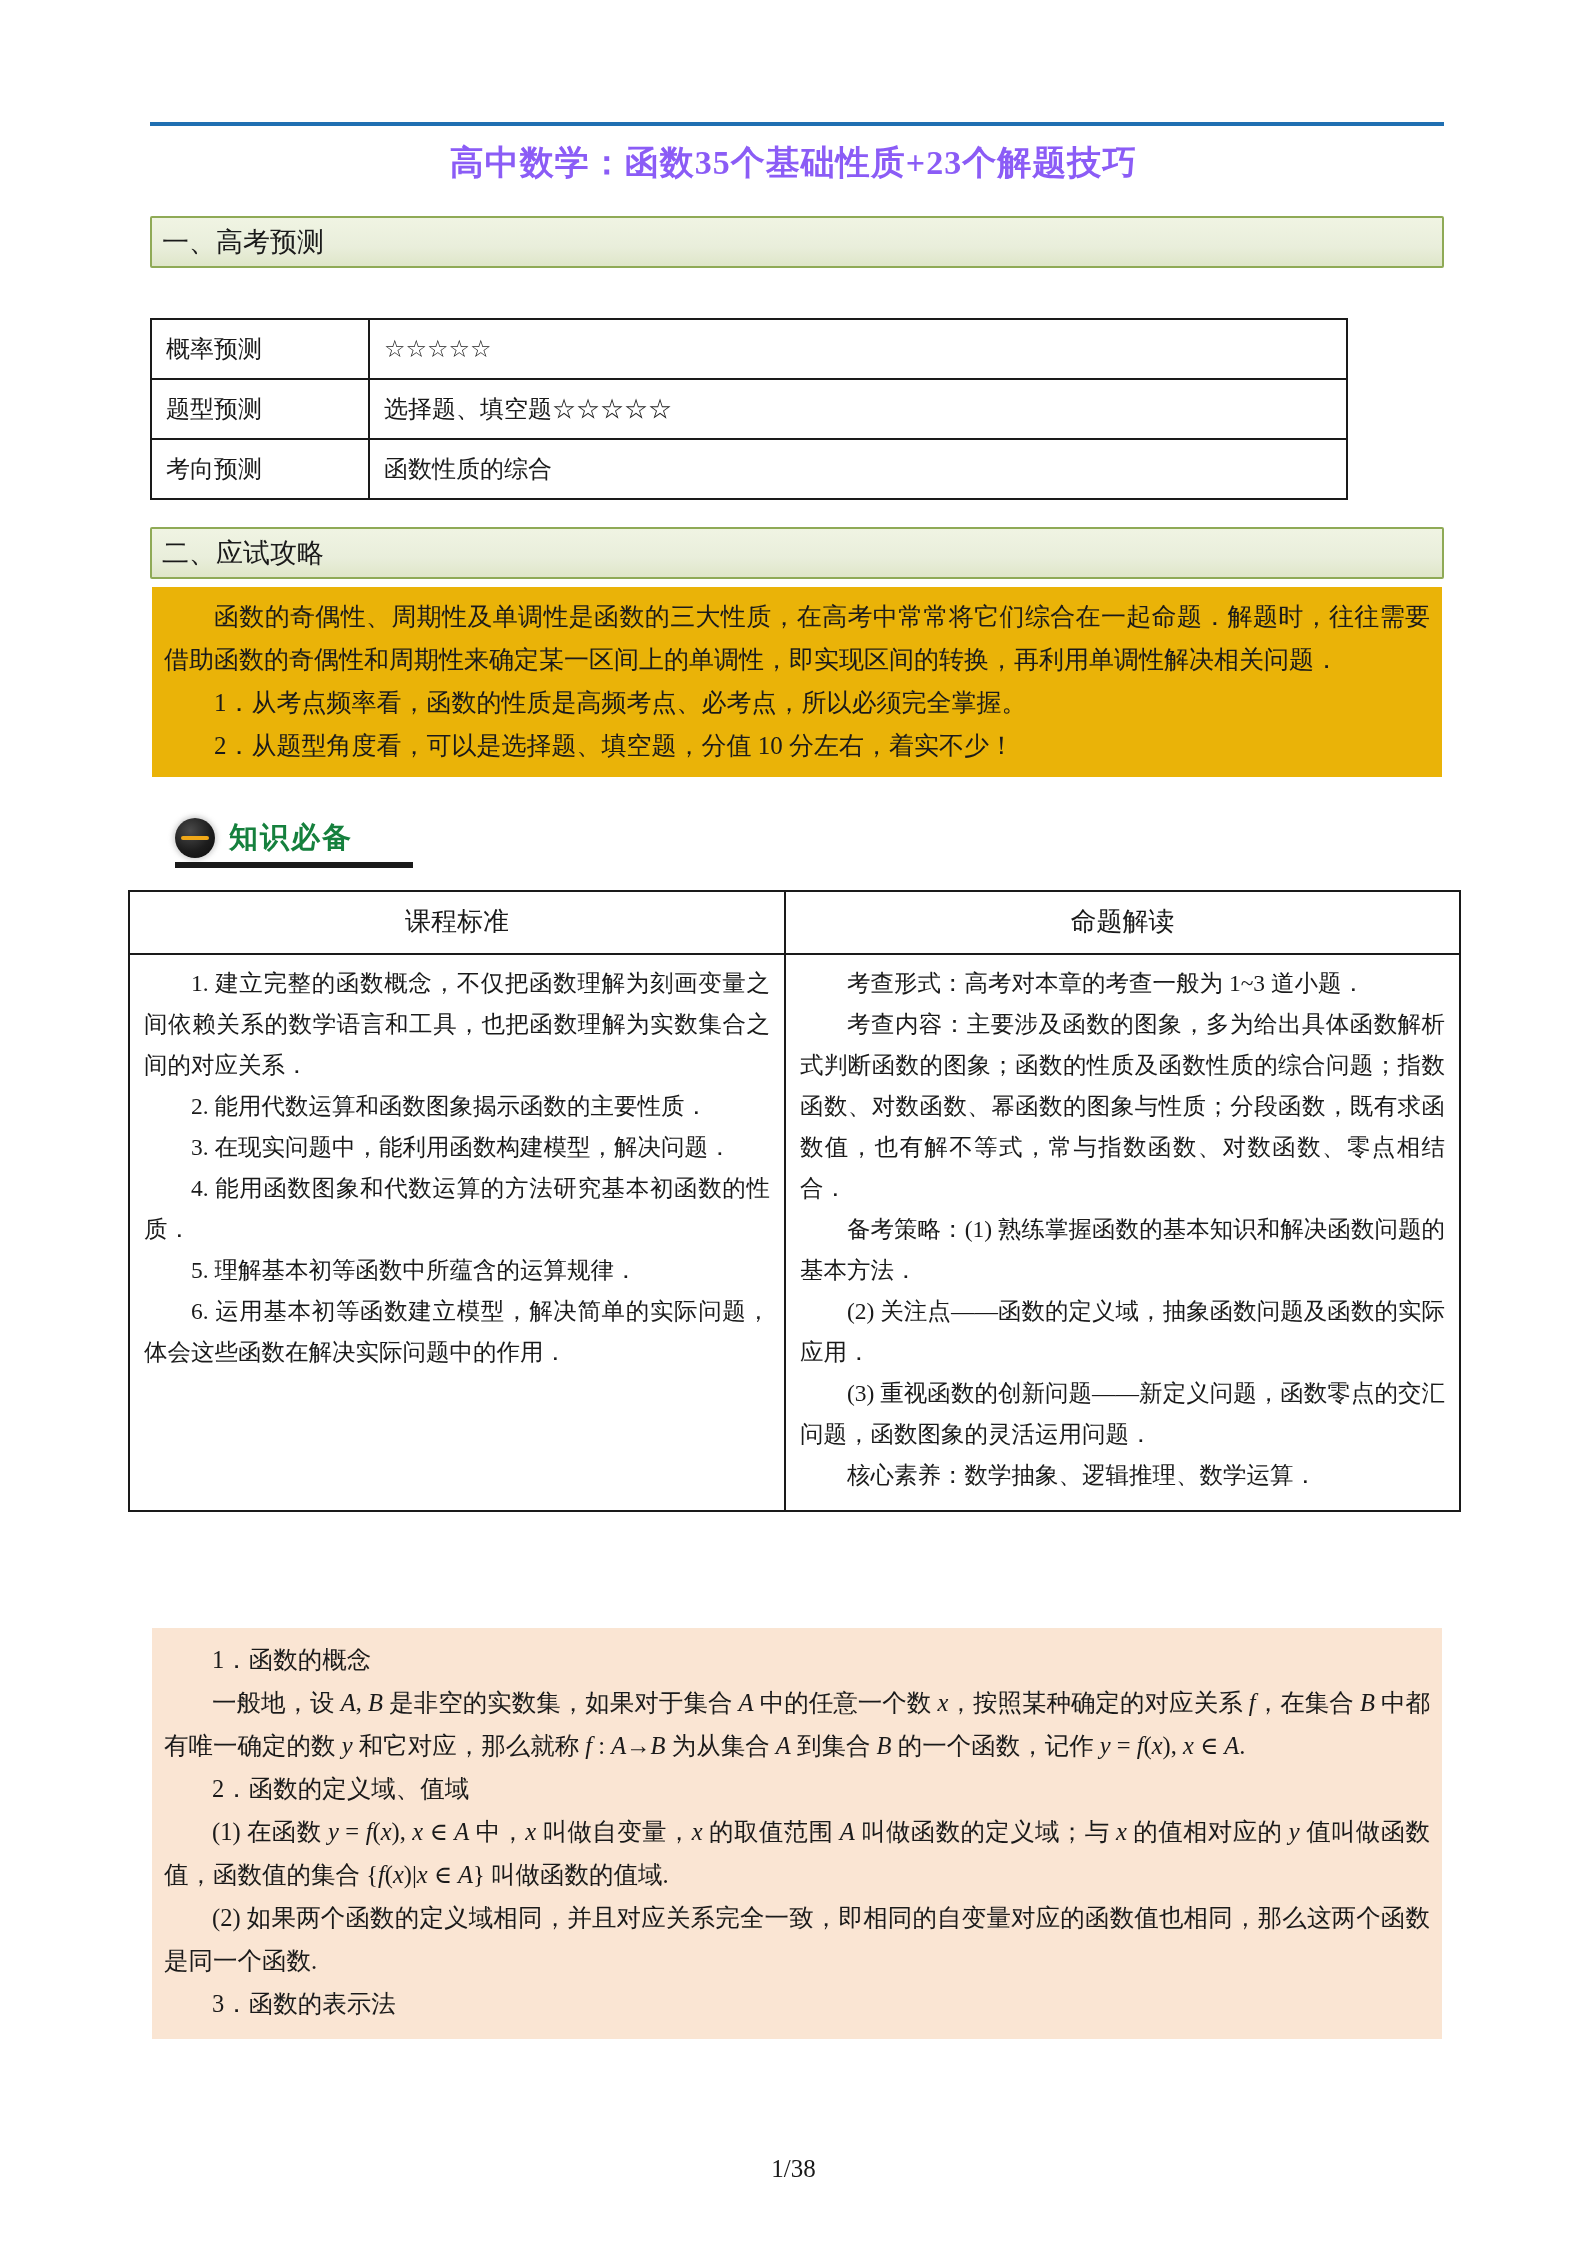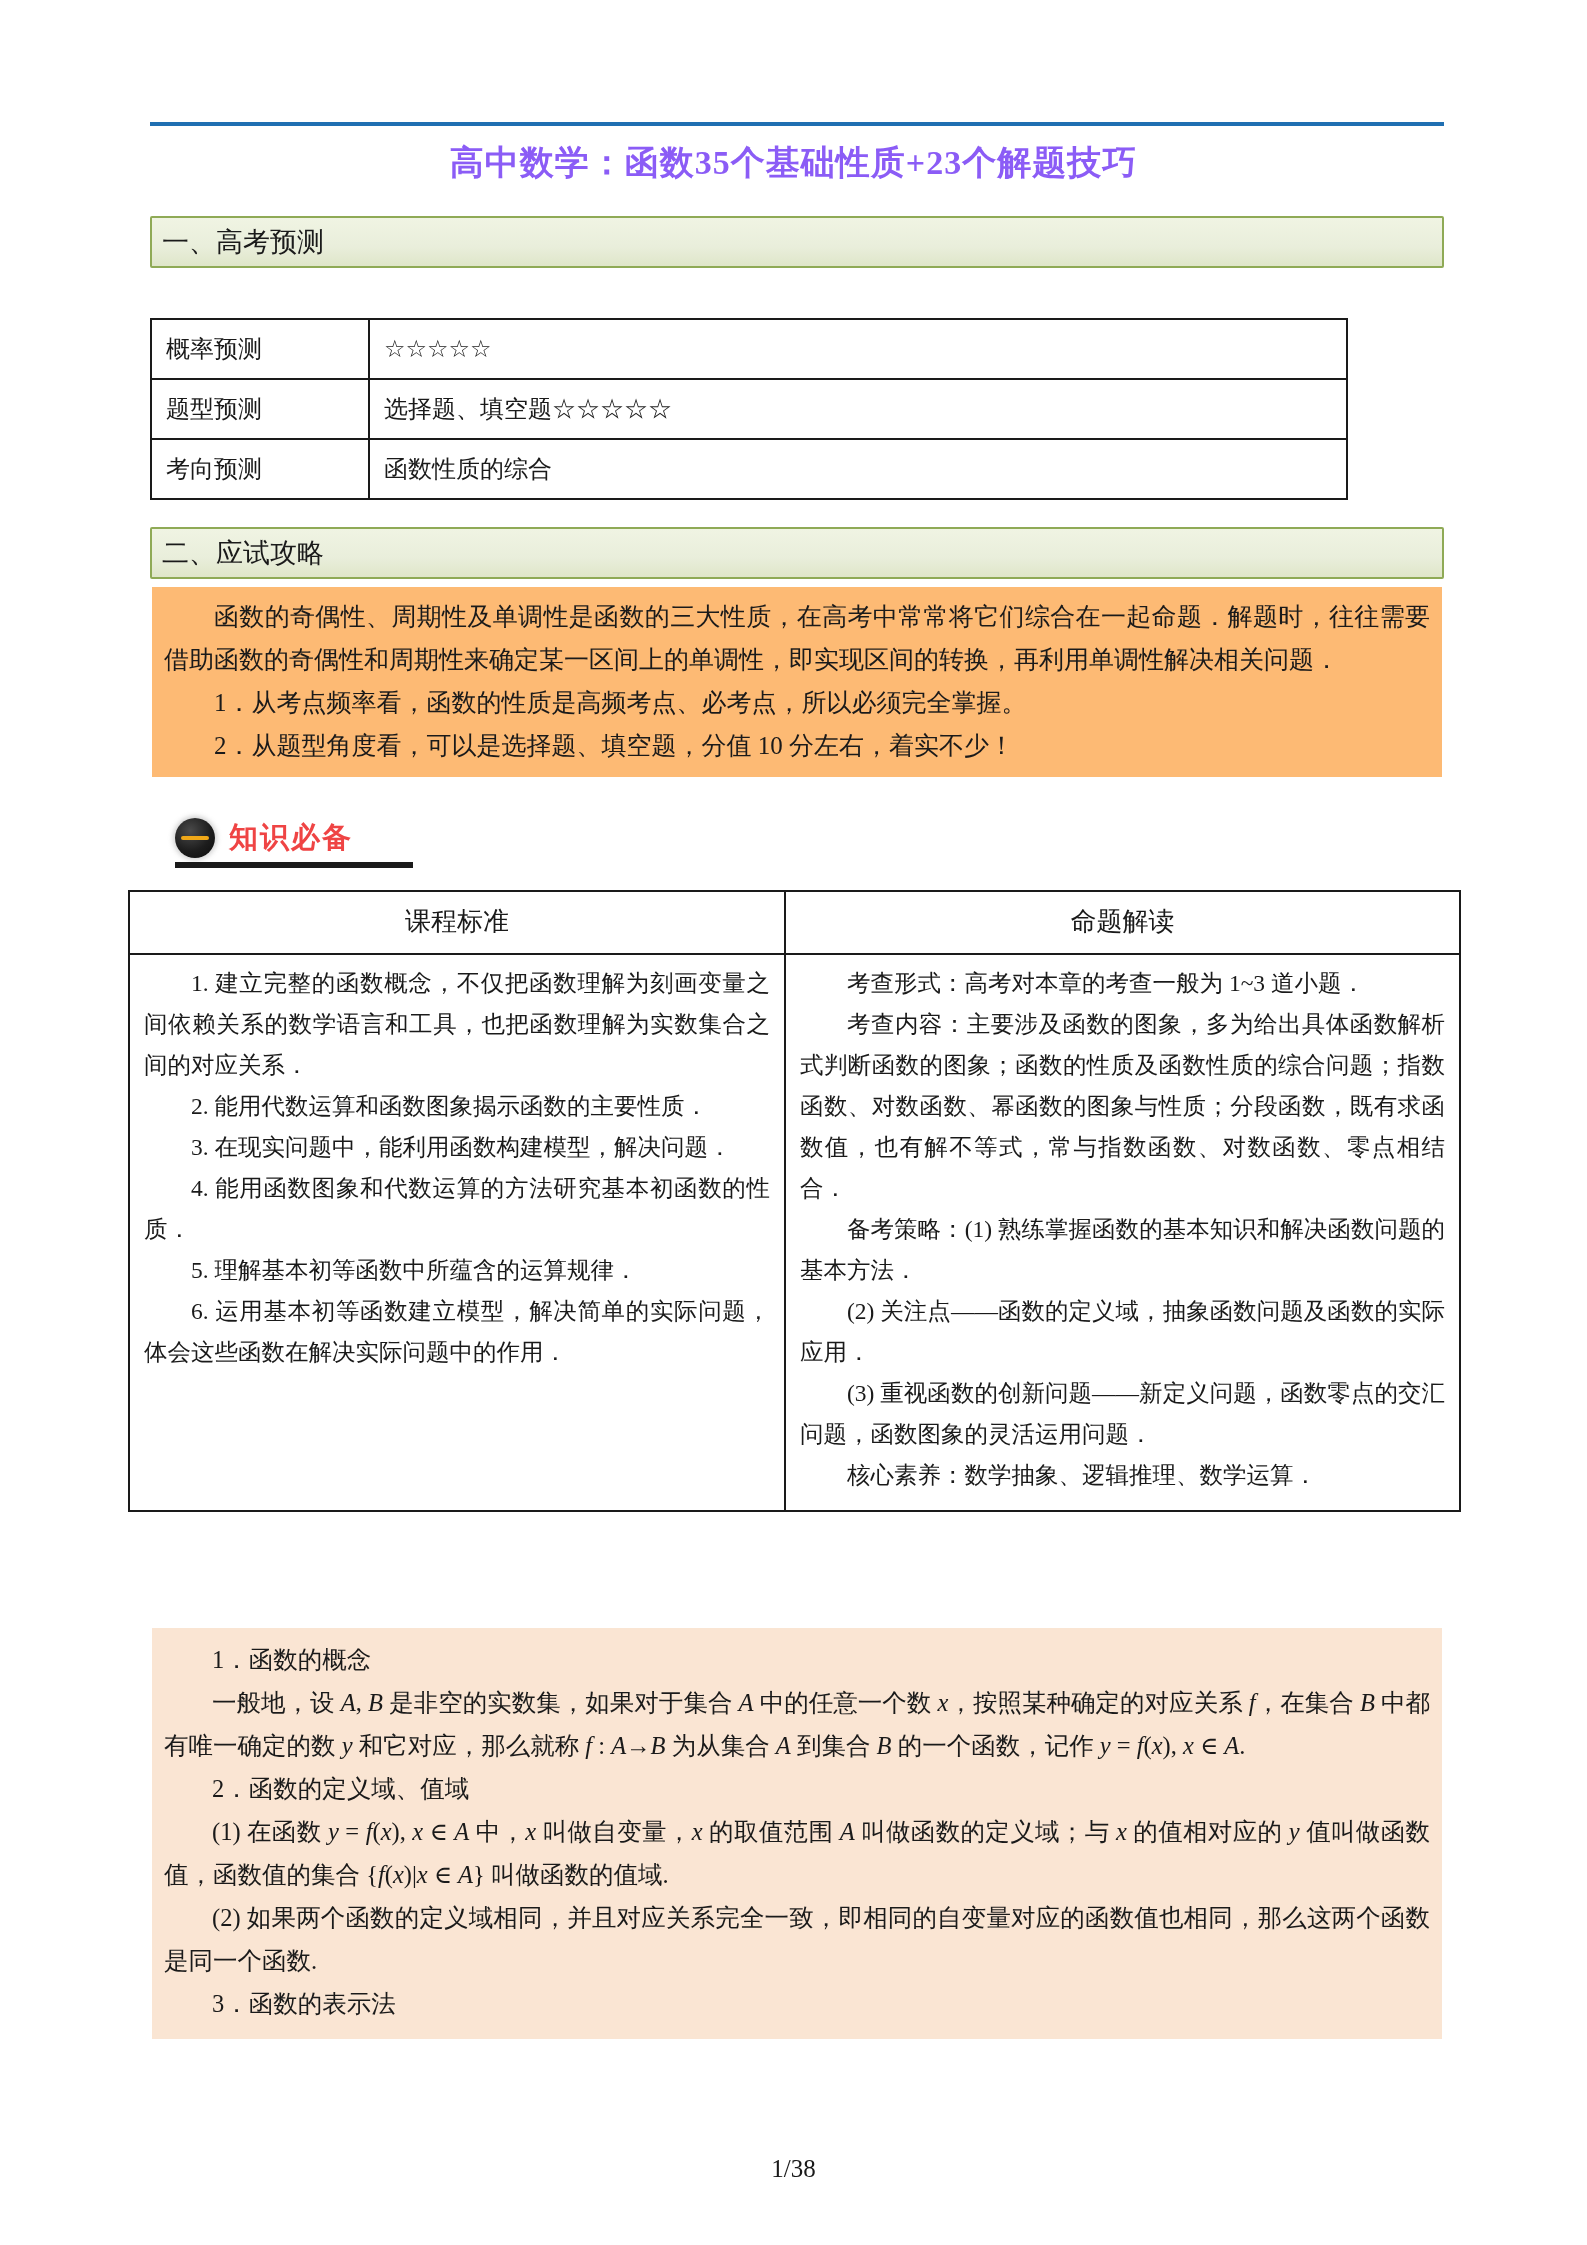--- a/index.html
+++ b/index.html
@@ -80,21 +80,21 @@
     font-family: "Liberation Serif", "DejaVu Serif", serif;
   }
   .pred-table td.k { width: 218px; }
 
   
   .strategy-block {
     position: absolute;
     left: 152px;
     top: 587px;
     width: 1290px;
-    background: #fdba74;
+    background: #eab308;
     padding: 8px 12px 10px 12px;
   }
   .strategy-block p {
     margin: 0;
     font-size: 25px;
     line-height: 43px;
     text-align: justify;
     text-justify: inter-character;
     font-family: "Liberation Serif", "DejaVu Serif", serif;
   }
@@ -124,21 +124,21 @@
     left: 6px;
     top: 18px;
     width: 28px;
     height: 4px;
     background: #f0a818;
     border-radius: 2px;
   }
   .kb-text {
     font-size: 29px;
     font-weight: bold;
-    color: #ef4444;
+    color: #15803d;
     letter-spacing: 2px;
     font-family: "Liberation Sans", "DejaVu Sans", sans-serif;
     text-align: right;
   }
   .kb-underline {
     position: absolute;
     left: 175px;
     top: 862px;
     width: 238px;
     height: 6px;

